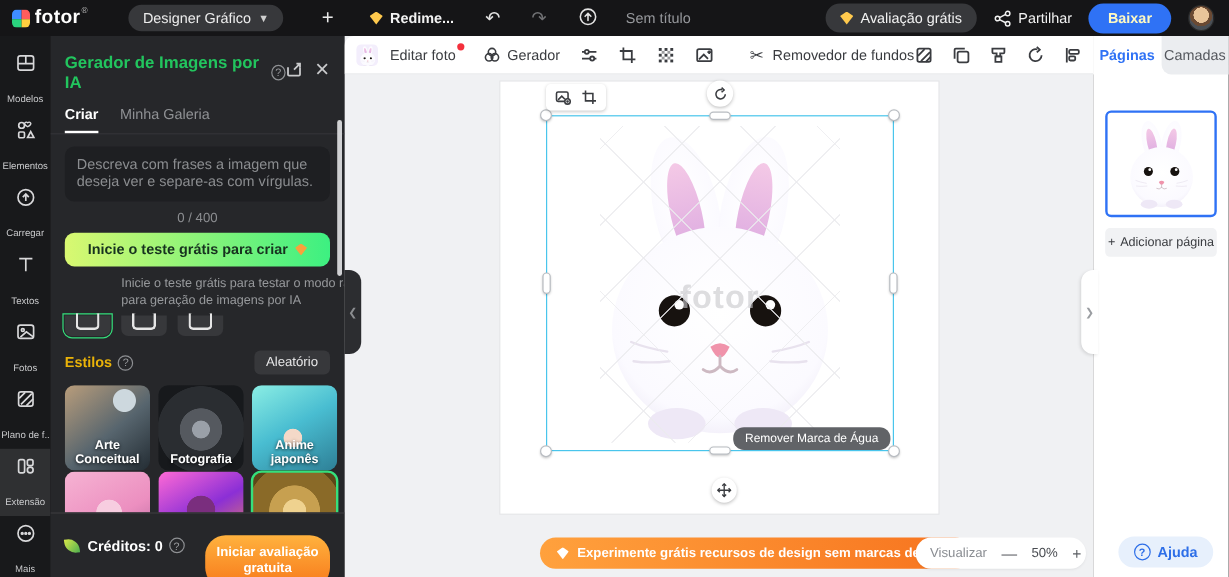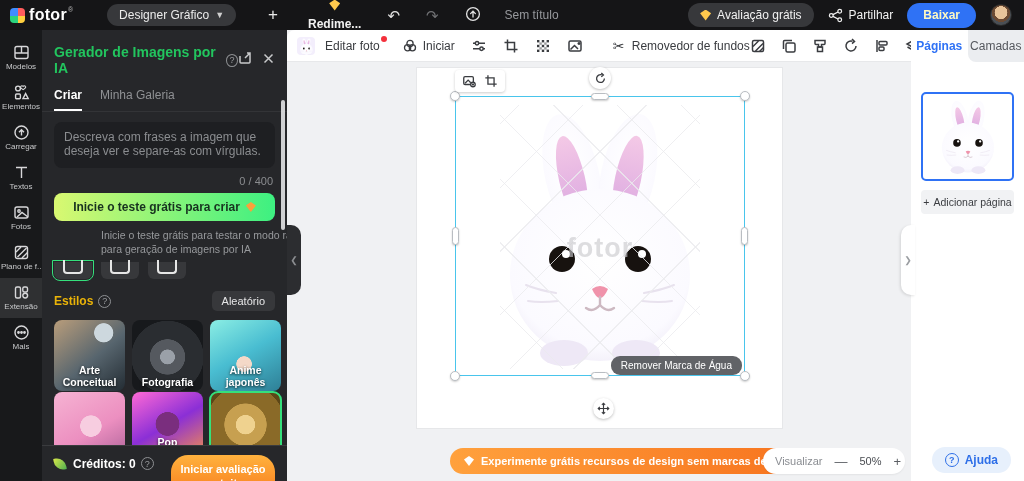--- a/index.html
+++ b/index.html
@@ -10,74 +10,74 @@
   .topbar { position:absolute; top:0; left:0; width:1024px; height:30px; background:#151517; display:flex; align-items:center; z-index:50; }
   .logo { display:flex; align-items:flex-start; margin-left:10px; cursor:pointer; }
   .logo-mark { width:15px; height:15px; border-radius:4px; overflow:hidden; display:grid; grid-template-columns:1fr 1fr; grid-template-rows:1fr 1fr; margin-top:2px; }
   .logo-mark i { display:block; }
   .lm1{background:#3f8cff}.lm2{background:#ff5c5c}.lm3{background:#2ad47e}.lm4{background:#ffcf3f}
   .logo-text { color:#fff; font-size:16px; font-weight:bold; margin-left:4px; letter-spacing:.3px; }
   .logo-r { color:#bbb; font-size:7px; margin-left:1px; }
   .tb-pill { display:flex; align-items:center; gap:6px; background:#37383b; color:#ececec; border-radius:13px; height:22px; padding:0 12px; font-size:12px; margin-left:34px; cursor:pointer; white-space:nowrap; }
   .chev { font-size:9px; color:#cfcfcf; }
   .tb-plus { color:#e9e9e9; font-size:17px; margin-left:32px; cursor:pointer; }
-  .tb-redeem { display:flex; align-items:center; gap:6px; margin-left:30px; color:#f2f2f2; font-size:12px; font-weight:bold; cursor:pointer; white-space:nowrap;flex-direction:column; }
+  .tb-redeem { display:flex; align-items:center; gap:6px; margin-left:30px; color:#f2f2f2; font-size:12px; font-weight:bold; cursor:pointer; white-space:nowrap; }
   .gem { width:11px; height:11px; background:#ffc94d; clip-path:polygon(50% 0,100% 35%,50% 100%,0 35%); display:inline-block; }
   .tb-ic { color:#e3e3e3; font-size:15px; margin-left:26px; cursor:pointer; line-height:1; }
   .tb-ic.dim { color:#707174; }
   .doc-title { color:#97999d; font-size:12px; margin-left:24px; }
   .tb-right { margin-left:auto; display:flex; align-items:center; gap:14px; margin-right:12px; }
   .trial-pill { display:flex; align-items:center; gap:6px; background:#37383b; border-radius:13px; height:24px; padding:0 12px; color:#f2f2f2; font-size:12px; cursor:pointer; white-space:nowrap; }
   .share { display:flex; align-items:center; gap:6px; color:#f2f2f2; font-size:12px; cursor:pointer; }
   .btn-download { background:#2f72f5; color:#fef9c3; font-size:12px; font-weight:bold; border:none; border-radius:14px; height:25px; padding:0 16px; cursor:pointer; }
   .avatar { width:22px; height:22px; border-radius:50%; background:radial-gradient(circle at 50% 38%, #e8c49a 0 40%, #6b4a33 41% 58%, #4a4f55 59%); border:1px solid #2a2a2a; cursor:pointer; }
 
   
   .rail { position:absolute; top:30px; left:0; width:42px; height:451px; background:#18191b; display:flex; flex-direction:column; align-items:center; padding-top:8px; z-index:40; }
-  .rail-item { width:42px; padding:6px 0 7px; display:flex; flex-direction:column; align-items:center; gap:1px; cursor:pointer; }
+  .rail-item { width:42px; padding:6px 0 7px; display:flex; flex-direction:column; align-items:center; gap:17px; cursor:pointer; }
   .rail-item.active { background:#2f3032; }
   .rail-label { font-size:8px; color:#c9cacc; max-width:40px; overflow:hidden; white-space:nowrap; }
   .rail-ic { width:17px; height:17px; display:flex; align-items:center; justify-content:center; color:#dcdcdd; }
   .rail-ic svg { stroke:#d8d8da; fill:none; stroke-width:1.4; }
 
   
   .panel { position:absolute; top:30px; left:42px; width:245px; height:451px; background:#26272a; z-index:40; overflow:hidden; }
   .panel-head { display:flex; align-items:center; padding:14px 12px 0 12px; }
   .panel-title { color:#22c55e; font-size:14px; font-weight:bold; }
   .qmark { width:13px; height:13px; border-radius:50%; border:1px solid #8e9093; color:#9a9c9f; font-size:9px; display:inline-flex; align-items:center; justify-content:center; margin-left:5px; }
   .panel-head-icons { margin-left:auto; display:flex; gap:10px; }
   .ph-ic { color:#c9cacc; cursor:pointer; }
   .ph-ic svg { stroke:#c9cacc; fill:none; stroke-width:1.5; }
   .tabs { display:flex; gap:18px; padding:12px 12px 0 12px; border-bottom:1px solid #333437; }
   .tab { font-size:12px; color:#8f9194; padding-bottom:7px; cursor:pointer; }
   .tab.active { color:#fff; font-weight:bold; border-bottom:2px solid #fff; }
   .prompt { margin:10px 12px 0; background:#1e1f22; border-radius:8px; width:221px; height:46px; border:none; resize:none; color:#ddd; font-size:12px; padding:8px 10px; font-family:"Liberation Sans",sans-serif; }
   .prompt::placeholder { color:#8b8d90; }
-  .counter { text-align:right; color:#8b8d90; font-size:11px; padding:3px 14px 0; }
+  .counter { text-align:center; color:#8b8d90; font-size:11px; padding:3px 14px 0; }
   .cta { margin:6px 12px 0; width:221px; height:28px; border:none; border-radius:8px; background:linear-gradient(90deg,#d9f871,#3df081); color:#17321f; font-size:12px; font-weight:bold; cursor:pointer; display:flex; align-items:center; justify-content:center; gap:6px; }
   .gem-o { width:10px; height:10px; background:#f9a13c; clip-path:polygon(50% 0,100% 35%,50% 100%,0 35%); display:inline-block; }
   .cta-note { color:#97999c; font-size:10.5px; line-height:1.35; padding:7px 12px 0; width:235px;margin-left:47px; }
   .ratios { display:flex; gap:9px; padding:6px 12px 0; }
   .ratio { width:38px; height:17px; background:#37383b; border-radius:0 0 6px 6px; position:relative; cursor:pointer; }
   .ratio i { position:absolute; left:9px; right:9px; top:-2px; bottom:5px; border:2px solid #e6e6e6; border-top:none; border-radius:0 0 4px 4px; display:block; }
   .ratio.sel { outline:1.5px solid #35e07c; outline-offset:1px; }
   .styles-row { display:flex; align-items:center; padding:12px 12px 0; }
   .styles-title { color:#eab308; font-size:12px; font-weight:bold; }
   .btn-random { margin-left:auto; background:#37383b; color:#e6e6e7; border:none; border-radius:5px; font-size:11px; padding:4px 10px; cursor:pointer; }
   .styles-grid { display:grid; grid-template-columns:repeat(3,71px); gap:1px 7px; padding:9px 12px 0; }
   .style-card { width:71px; height:71px; border-radius:8px; position:relative; cursor:pointer; overflow:hidden; }
   .style-card.sel { outline:2px solid #35e07c; outline-offset:-1px; }
   .style-name { position:absolute; left:0; right:0; bottom:3px; text-align:center; color:#fff; font-size:10.5px; font-weight:bold; text-shadow:0 1px 3px rgba(0,0,0,.85); line-height:1.15; }
   .st1 { background:radial-gradient(circle at 70% 18%, #cdd8de 0 12%, transparent 13%), linear-gradient(140deg,#b99d7b,#57656e 55%,#232c33); }
   .st2 { background:radial-gradient(circle at 50% 52%, #9aa0a8 0 14%, #55595f 15% 34%, #2a2d31 35% 70%, #17191c 71%); }
   .st3 { background:radial-gradient(circle at 48% 62%, #f4d9c8 0 13%, transparent 14%), linear-gradient(150deg,#8beee4,#49bdd1 48%,#2e7f96); }
   .st4 { background:radial-gradient(circle at 52% 48%, #f7cde0 0 20%, transparent 21%), linear-gradient(150deg,#f6b3d3,#ec8fc0 55%,#a95f96); }
   .st5 { background:radial-gradient(circle at 50% 45%, #7a2e7e 0 22%, transparent 23%), linear-gradient(150deg,#ff6ad5,#8b2fd6 48%,#ff9a3c); }
   .st6 { background:radial-gradient(circle at 50% 46%, #efd28f 0 18%, #c7a050 19% 40%, #8a6a28 41% 75%, #5c4617 76%); }
-  .panel-bottom { position:absolute; left:0; right:0; bottom:0; height:36px; border-top:1px solid #3a3b3e; display:flex; align-items:center; padding:0 12px; background:#26272a; }
+  .panel-bottom { position:absolute; left:0; right:0; bottom:0; height:54px; border-top:1px solid #3a3b3e; display:flex; align-items:center; padding:0 12px; background:#26272a; }
   .leaf { width:12px; height:12px; background:linear-gradient(135deg,#d7e84a,#4fae4f); border-radius:0 80% 0 80%; transform:rotate(-8deg); display:inline-block; }
   .credits { color:#fff; font-size:12px; font-weight:bold; margin-left:7px; }
   .btn-trial { margin-left:auto; width:104px; min-height:44px; background:linear-gradient(180deg,#ffb23e,#f7781a); border:none; border-radius:17px; color:#fff; font-size:11px; font-weight:bold; line-height:1.25; cursor:pointer; padding:4px 8px; transform:translateY(13px); font-family:"Liberation Sans",sans-serif; }
   .panel-scroll { position:absolute; right:2px; top:70px; width:4px; height:130px; background:#e3e4e6; border-radius:2px; opacity:.9; }
   .handle-left { position:absolute; top:225px; left:287px; width:14px; height:70px; background:#2c2d30; border-radius:0 10px 10px 0; display:flex; align-items:center; justify-content:center; color:#8b8d90; font-size:9px; cursor:pointer; z-index:45; }
 
   
   .main { position:absolute; top:30px; left:287px; width:624px; height:451px; background:#f0f1f3; z-index:10; }
   .canvas-toolbar { position:absolute; top:0; left:0; right:0; height:32px; background:#fff; border-bottom:1px solid #e7e8ea; border-radius:8px 0 0 0; display:flex; align-items:center; padding:0 10px; }
   .ct-thumb { width:18px; height:18px; border-radius:4px; background:#f3eefc; position:relative; overflow:hidden; flex:none; }
@@ -369,21 +369,21 @@
       <span class="ct-item">
         <span>Editar foto</span>
         <span class="reddot"></span>
       </span>
       <span class="ct-item" style="margin-left:22px;">
         <svg width="16" height="16" viewBox="0 0 16 16" style="stroke:#3a3c40;fill:none;stroke-width:1.3">
             <circle cx="8" cy="5.4" r="3.1"></circle>
             <circle cx="5.6" cy="9.8" r="3.1"></circle>
             <circle cx="10.4" cy="9.8" r="3.1"></circle>
           </svg>
-        <span>Iniciar</span>
+        <span>Gerador</span>
       </span>
       <span class="ct-icons">
         <span class="ct-ic">
             <svg width="16" height="16" viewBox="0 0 16 16">
               <path d="M2 5.2 H14 M2 10.8 H14"></path>
               <circle cx="6" cy="5.2" r="1.7" fill="#fff"></circle>
               <circle cx="10.5" cy="10.8" r="1.7" fill="#fff"></circle>
             </svg>
           </span>
         <span class="ct-ic">

